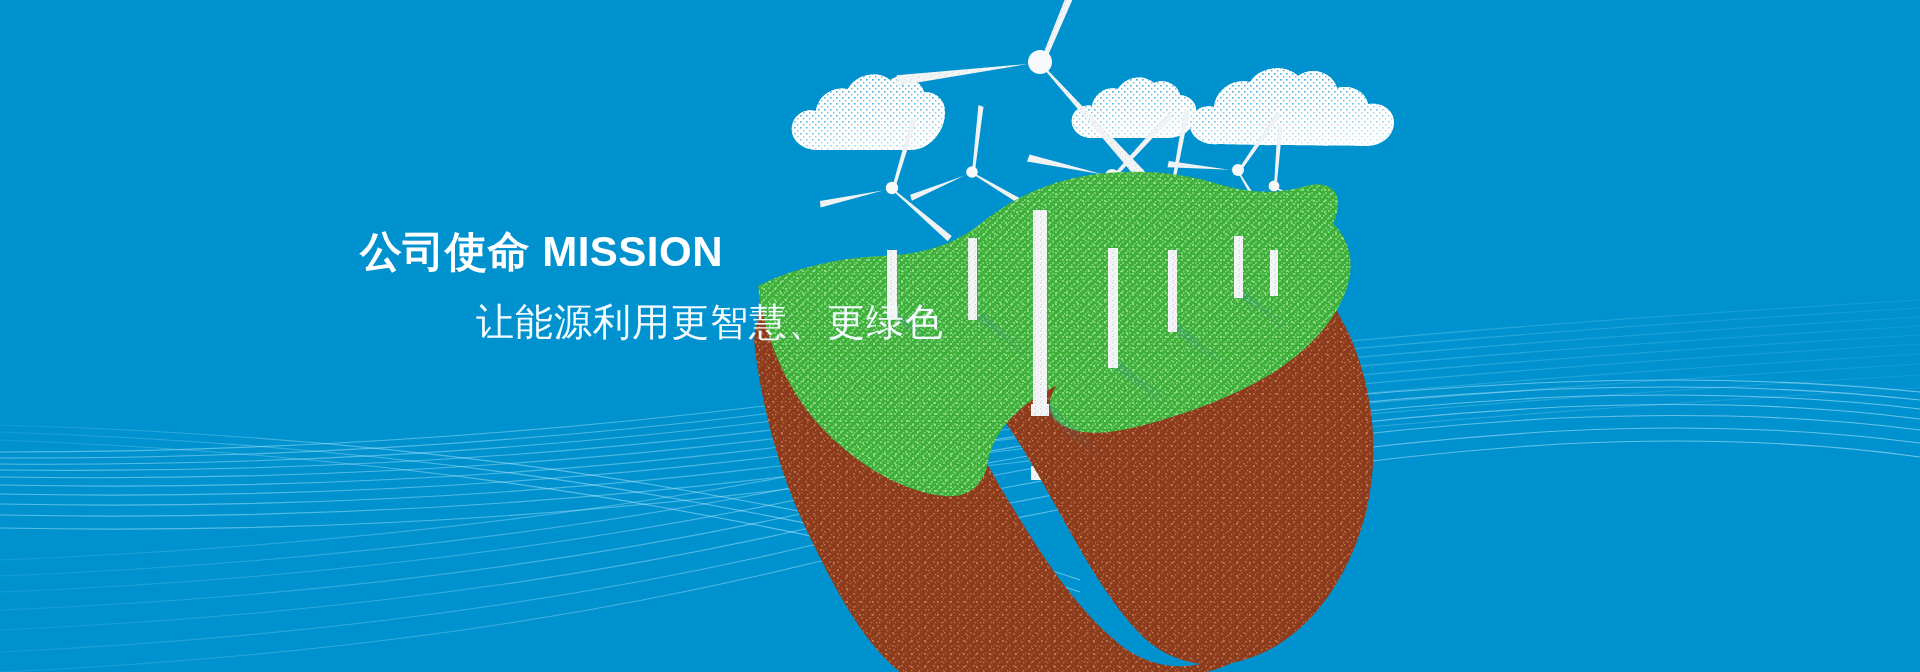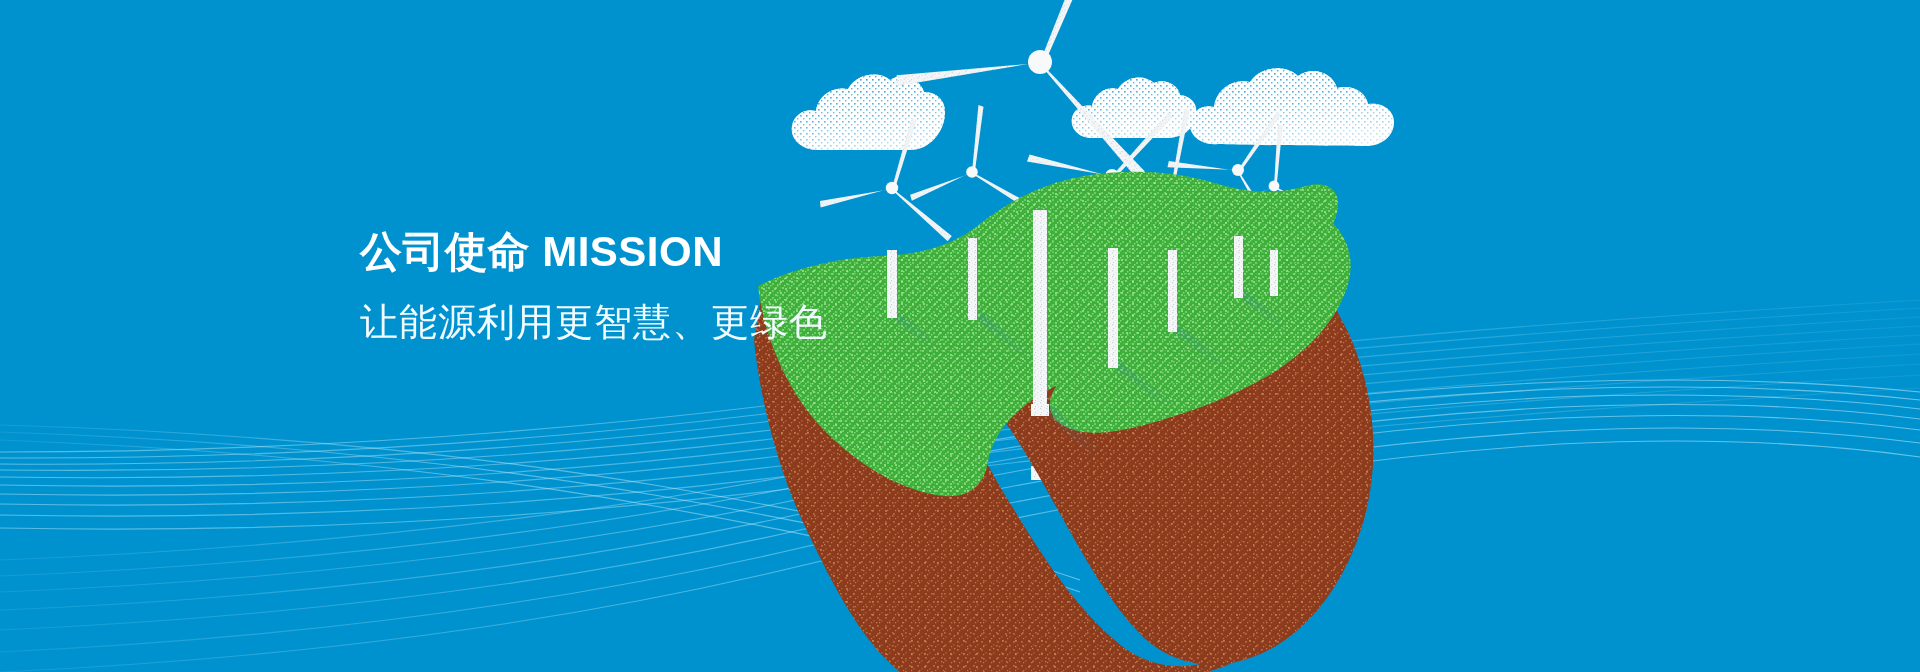--- a/index.html
+++ b/index.html
@@ -43,20 +43,21 @@
     white-space: nowrap;
   }
   #page-subtitle {
     margin: 26px 0 0 0;
     font-size: 38px;
     line-height: 1.15;
     font-weight: 400;
     color: #f2fbff;
     letter-spacing: 1px;
     white-space: nowrap;
+    text-align: center;
   }
 
   
   #illustration {
     position: absolute;
     left: 740px;
     top: 0;
     width: 1180px;
     height: 672px;
     z-index: 20;

